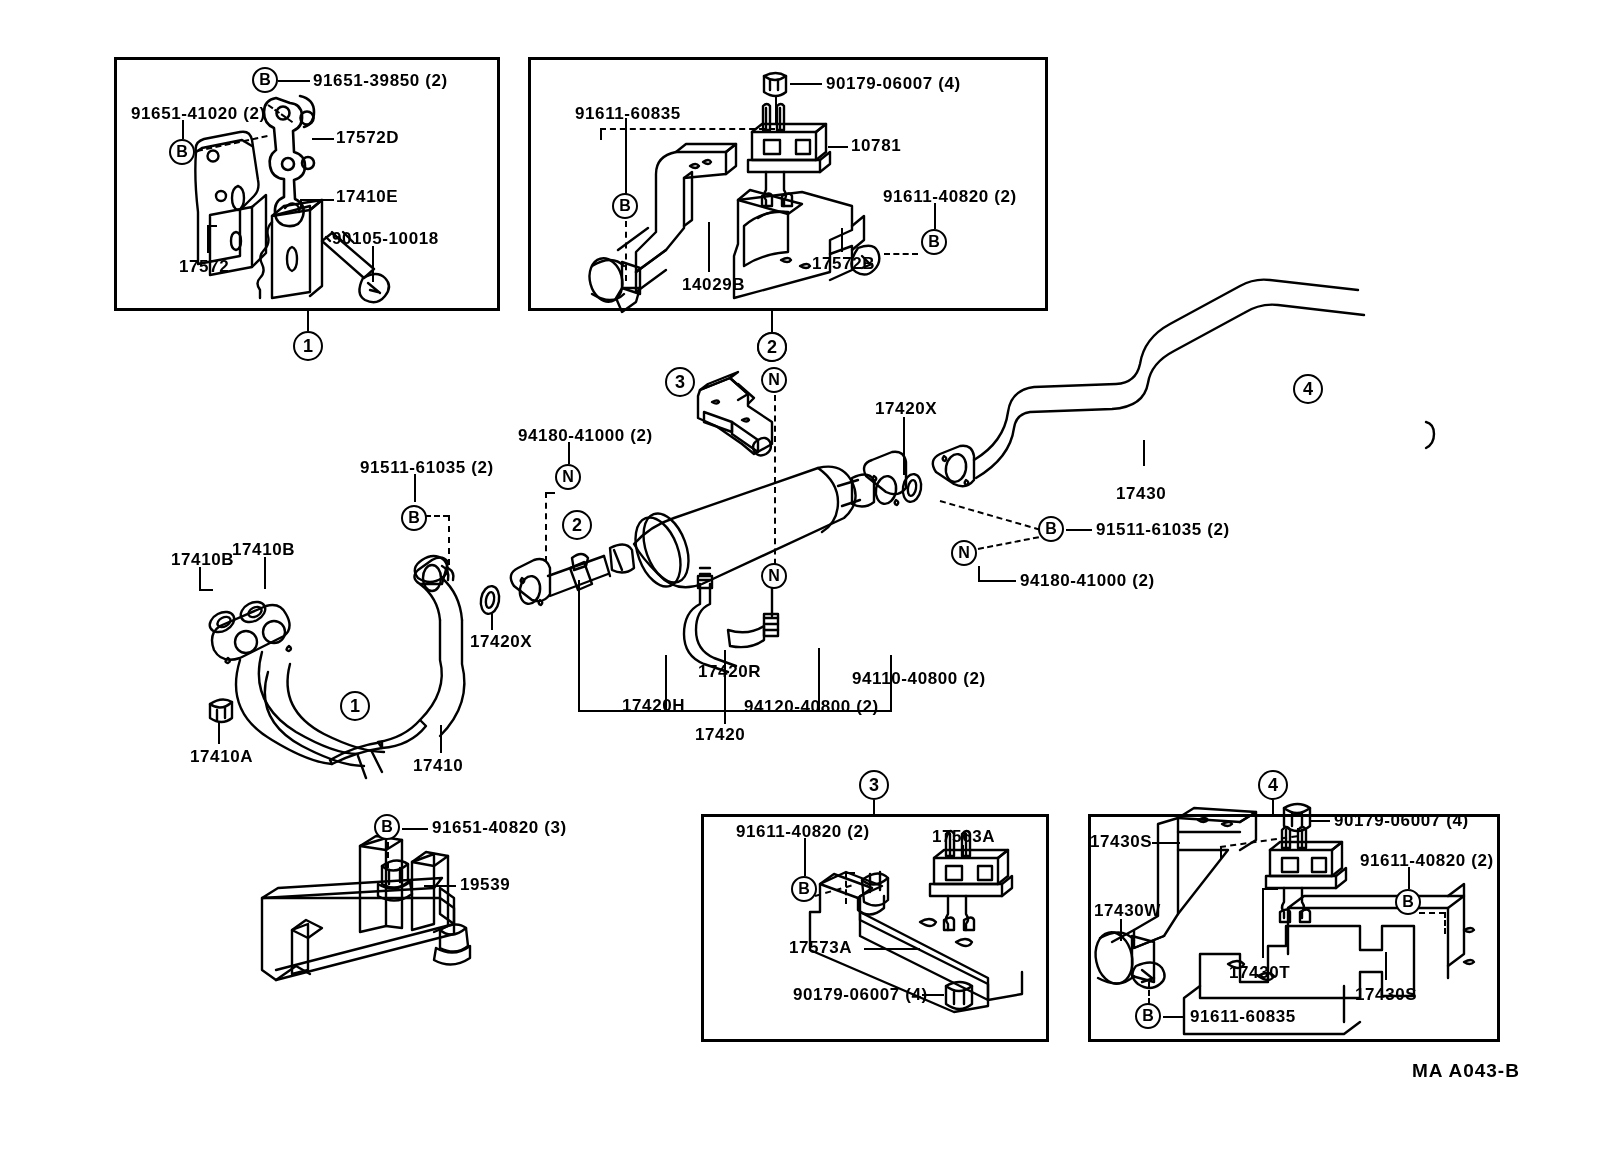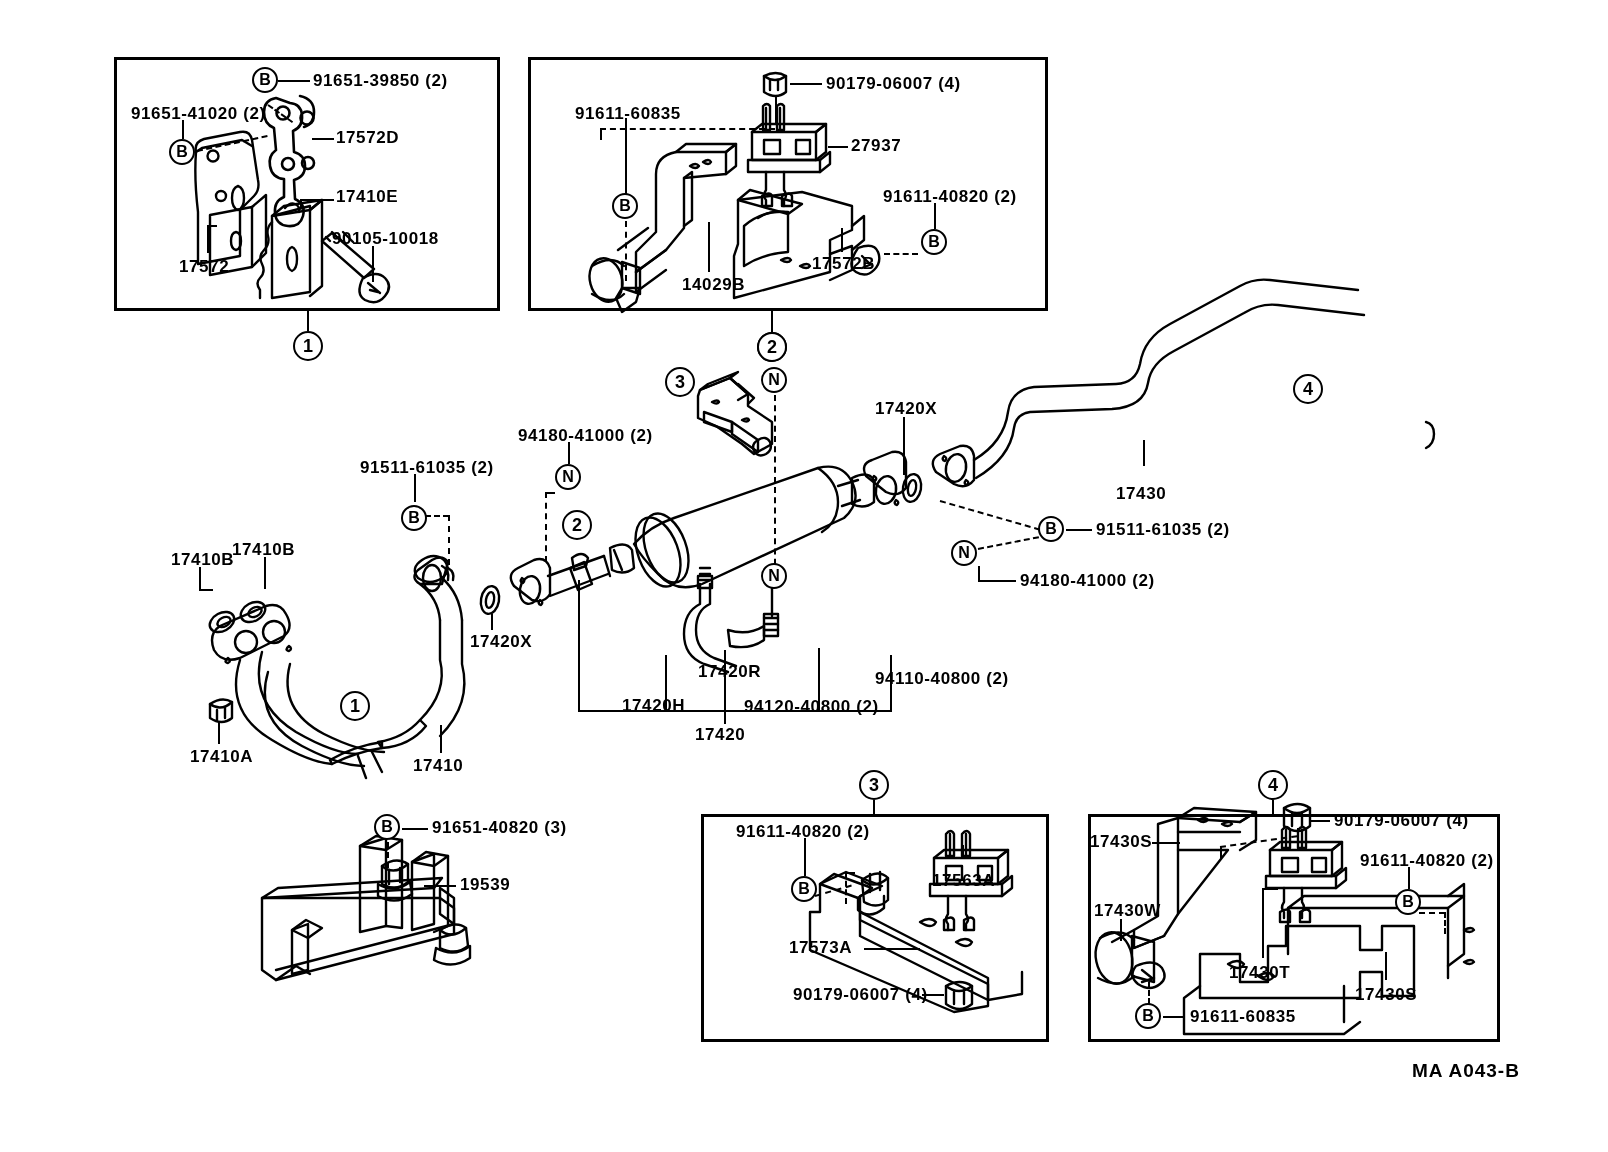--- a/index.html
+++ b/index.html
@@ -414,21 +414,21 @@
   <div class="ln h" style="left:790px;top:83px;width:32px;"></div>
   <div class="ln v" style="left:775px;top:95px;height:30px;"></div>
   <div class="dash-h" style="left:600px;top:128px;width:175px;"></div>
   <div class="ln v" style="left:600px;top:128px;height:12px;"></div>
 
   <div class="lbl" style="left:575px;top:105px;">91611-60835</div>
   <div class="ln v" style="left:625px;top:118px;height:76px;"></div>
   <div class="circ" style="left:612px;top:193px;">B</div>
   <div class="dash-v" style="left:625px;top:221px;height:60px;"></div>
 
-  <div class="lbl" style="left:851px;top:137px;">27937</div>
+  <div class="lbl" style="left:851px;top:137px;">10781</div>
   <div class="ln h" style="left:828px;top:146px;width:20px;"></div>
 
   <div class="lbl" style="left:883px;top:188px;">91611-40820 (2)</div>
   <div class="ln v" style="left:934px;top:203px;height:26px;"></div>
   <div class="circ" style="left:921px;top:229px;">B</div>
   <div class="dash-h" style="left:884px;top:253px;width:34px;"></div>
 
   <div class="lbl" style="left:812px;top:212px;margin-top:43px;">17572B</div>
   <div class="ln v" style="left:841px;top:228px;height:24px;"></div>
 
@@ -480,21 +480,21 @@
   <div class="ln v" style="left:578px;top:580px;height:132px;"></div>
   <div class="ln v" style="left:665px;top:655px;height:57px;"></div>
   <div class="ln v" style="left:724px;top:650px;height:62px;"></div>
   <div class="ln v" style="left:818px;top:648px;height:64px;"></div>
   <div class="ln v" style="left:890px;top:655px;height:57px;"></div>
   <div class="ln v" style="left:724px;top:710px;height:14px;"></div>
 
   <div class="lbl" style="left:622px;top:697px;">17420H</div>
   <div class="lbl" style="left:698px;top:663px;text-align:center;">17420R</div>
   <div class="lbl" style="left:744px;top:698px;">94120-40800 (2)</div>
-  <div class="lbl" style="left:852px;top:670px;margin-left:23px;">94110-40800 (2)</div>
+  <div class="lbl" style="left:852px;top:670px;">94110-40800 (2)</div>
   <div class="lbl" style="left:695px;top:726px;">17420</div>
 
   <div class="circ big" style="left:1293px;top:374px;">4</div>
 
   <div class="lbl" style="left:1116px;top:485px;">17430</div>
   <div class="ln v" style="left:1143px;top:440px;height:26px;"></div>
 
   <div class="lbl" style="left:1096px;top:521px;">91511-61035 (2)</div>
   <div class="ln h" style="left:1066px;top:529px;width:26px;"></div>
   <div class="circ" style="left:1038px;top:516px;">B</div>
@@ -514,21 +514,21 @@
   <div class="lbl" style="left:460px;top:876px;">19539</div>
   <div class="ln h" style="left:424px;top:885px;width:32px;"></div>
 
   <div class="lbl" style="left:736px;top:823px;">91611-40820 (2)</div>
   <div class="ln v" style="left:804px;top:838px;height:38px;"></div>
   <div class="circ" style="left:791px;top:876px;">B</div>
   <div class="dash-h" style="left:815px;top:895px;width:38px;transform:rotate(-16deg);transform-origin:left center;"></div>
   <div class="dash-v" style="left:845px;top:872px;height:32px;"></div>
   <div class="ln h" style="left:845px;top:872px;width:10px;"></div>
 
-  <div class="lbl" style="left:932px;top:828px;margin-top:44px;">17563A</div>
+  <div class="lbl" style="left:932px;top:828px;">17563A</div>
   <div class="ln v" style="left:962px;top:845px;height:14px;"></div>
 
   <div class="lbl" style="left:789px;top:939px;">17573A</div>
   <div class="ln h" style="left:864px;top:948px;width:56px;"></div>
 
   <div class="lbl" style="left:793px;top:986px;">90179-06007 (4)</div>
   <div class="ln h" style="left:922px;top:994px;width:22px;"></div>
 
   <div class="lbl" style="left:1090px;top:833px;">17430S</div>
   <div class="ln h" style="left:1152px;top:842px;width:28px;"></div>

